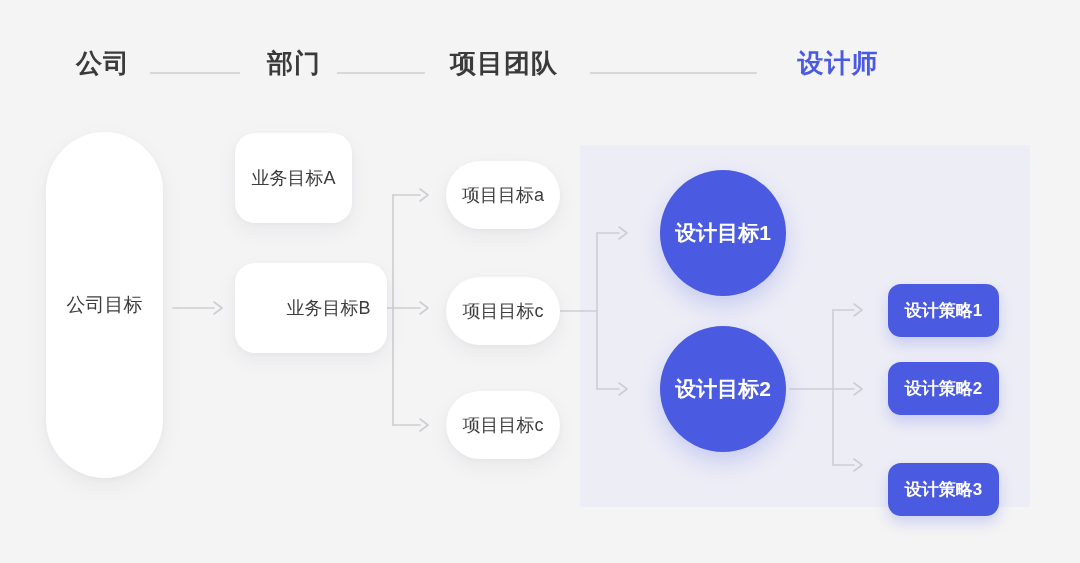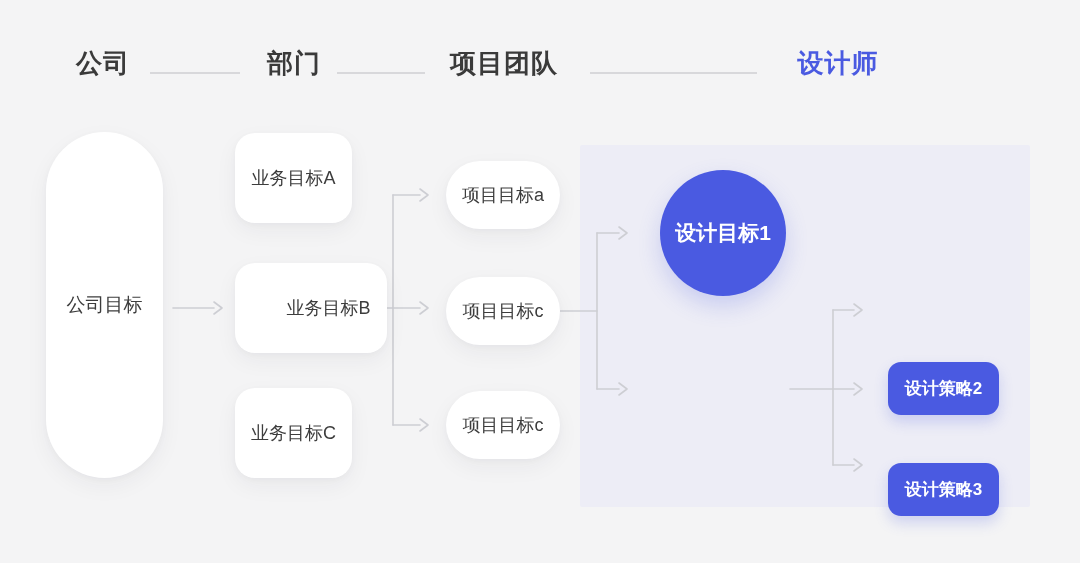--- a/index.html
+++ b/index.html
@@ -100,24 +100,25 @@
 
   <div class="hdr h1">公司</div>
   <div class="hdr h2">部门</div>
   <div class="hdr h3">项目团队</div>
   <div class="hdr h4 accent">设计师</div>
 
   <div class="node n-company">公司目标</div>
 
   <div class="node n-biz biz-a">业务目标A</div>
   <div class="node n-biz biz-b">业务目标B</div>
-  <div class="node n-biz biz-c">业务目标C</div>
 
   <div class="node n-proj proj-a">项目目标a</div>
   <div class="node n-proj proj-b">项目目标c</div>
   <div class="node n-proj proj-c">项目目标c</div>
 
   <div class="node n-circle circ-1">设计目标1</div>
+  <div class="node n-circle circ-2">设计目标2</div>
 
+  <div class="node n-strat strat-1">设计策略1</div>
   <div class="node n-strat strat-2">设计策略2</div>
   <div class="node n-strat strat-3">设计策略3</div>
 
 </div>
 
 </body></html>

